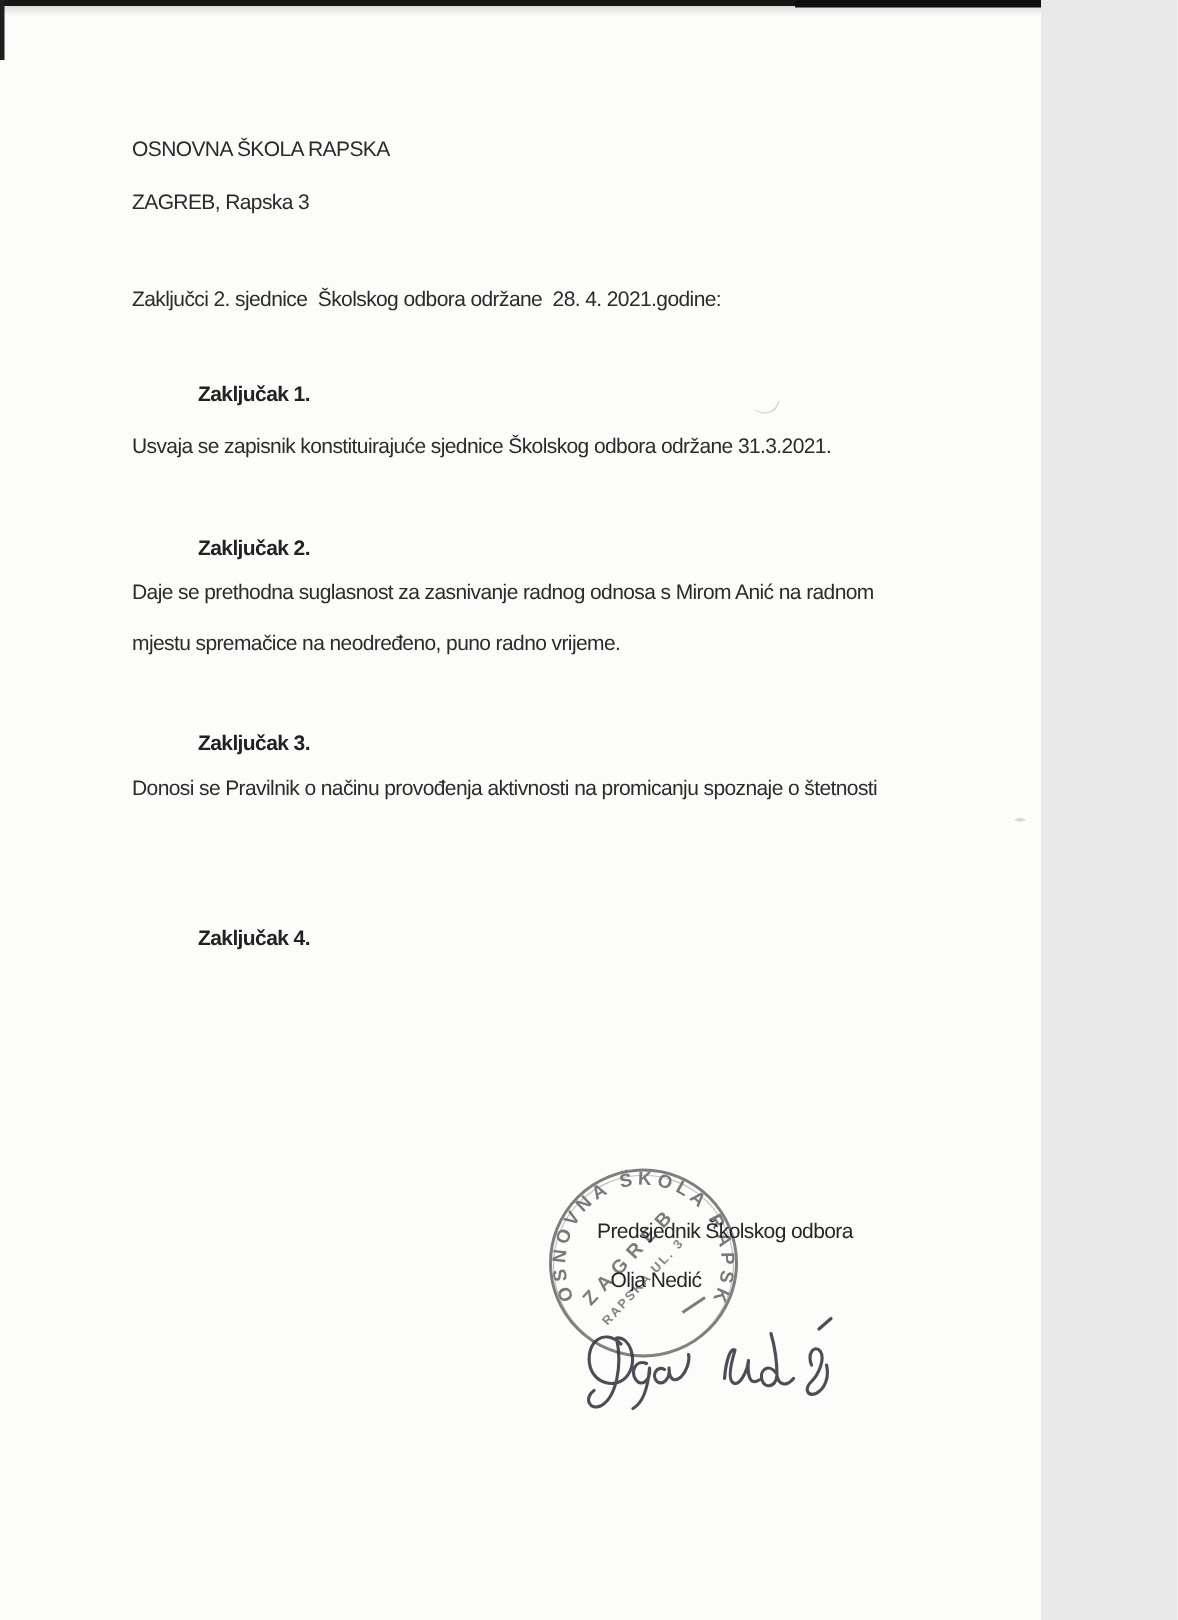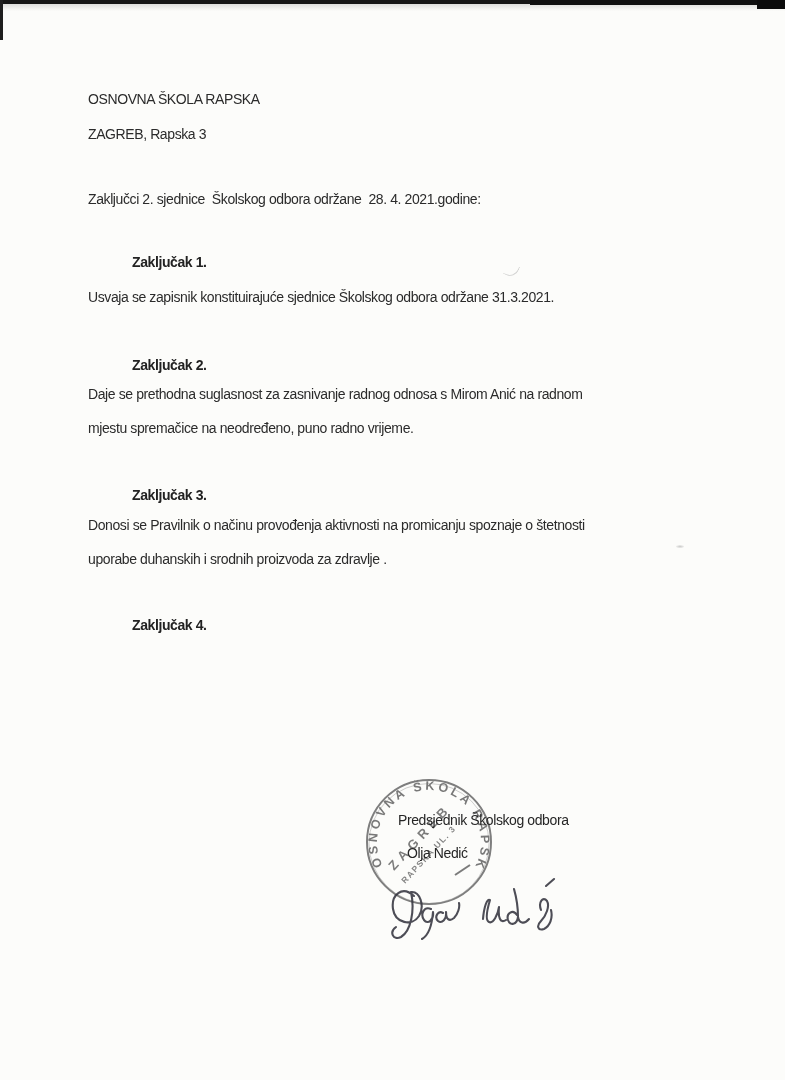--- a/index.html
+++ b/index.html
@@ -4,21 +4,21 @@
 <style>
   html,body{margin:0;padding:0;}
   body{
     width:785px;height:1080px;
     background:#e9e9e9;
     font-family:"Liberation Sans","DejaVu Sans",sans-serif;
     overflow:hidden;
   }
   .page{
     position:relative;
-    width:785px;height:1080px;
+    width:694px;height:1080px;
     background:#fcfcfa;
     overflow:hidden;
   }
   
   .edge-top{position:absolute;left:0;top:0;width:785px;height:4px;background:#161616;}
   .edge-top-right{position:absolute;left:530px;top:0;width:255px;height:5px;background:#0f0f0f;}
   .edge-top-notch{position:absolute;left:757px;top:0;width:28px;height:9px;background:#0b0b0b;}
   .edge-left-sliver{position:absolute;left:0;top:0;width:3px;height:40px;background:#1e1e1e;}
   .edge-shadow{position:absolute;left:0;top:4px;width:785px;height:7px;
     background:linear-gradient(#b9b9b6,rgba(255,255,255,0));opacity:.45;}
@@ -79,21 +79,20 @@
 
   <div class="line bold" style="top:254px">Zaključak 1.</div>
   <div class="line" style="top:289px">Usvaja se zapisnik konstituirajuće sjednice Školskog odbora održane 31.3.2021.</div>
 
   <div class="line bold" style="top:357px">Zaključak 2.</div>
   <div class="line" style="top:386px">Daje se prethodna suglasnost za zasnivanje radnog odnosa s Mirom Anić na radnom</div>
   <div class="line" style="top:420px">mjestu spremačice na neodređeno, puno radno vrijeme.</div>
 
   <div class="line bold" style="top:487px">Zaključak 3.</div>
   <div class="line" style="top:517px">Donosi se Pravilnik o načinu provođenja aktivnosti na promicanju spoznaje o štetnosti</div>
-  <div class="line" style="top:551px">uporabe duhanskih i srodnih proizvoda za zdravlje .</div>
 
   <div class="line bold" style="top:617px">Zaključak 4.</div>
 
   <div class="smudge smudge-squiggle"></div>
   <div class="smudge smudge-dot"></div>
 
   <svg class="stamp" width="160" height="160" viewBox="0 0 160 160" aria-hidden="true">
     <circle class="stamp-ring" cx="80" cy="80" r="62"></circle>
     <circle class="stamp-ring-inner" cx="80" cy="81.5" r="60"></circle>
     <path id="ringPath" d="M 37.4,109.8 A 52,52 0 1 1 122.6,109.8" fill="none"></path>

